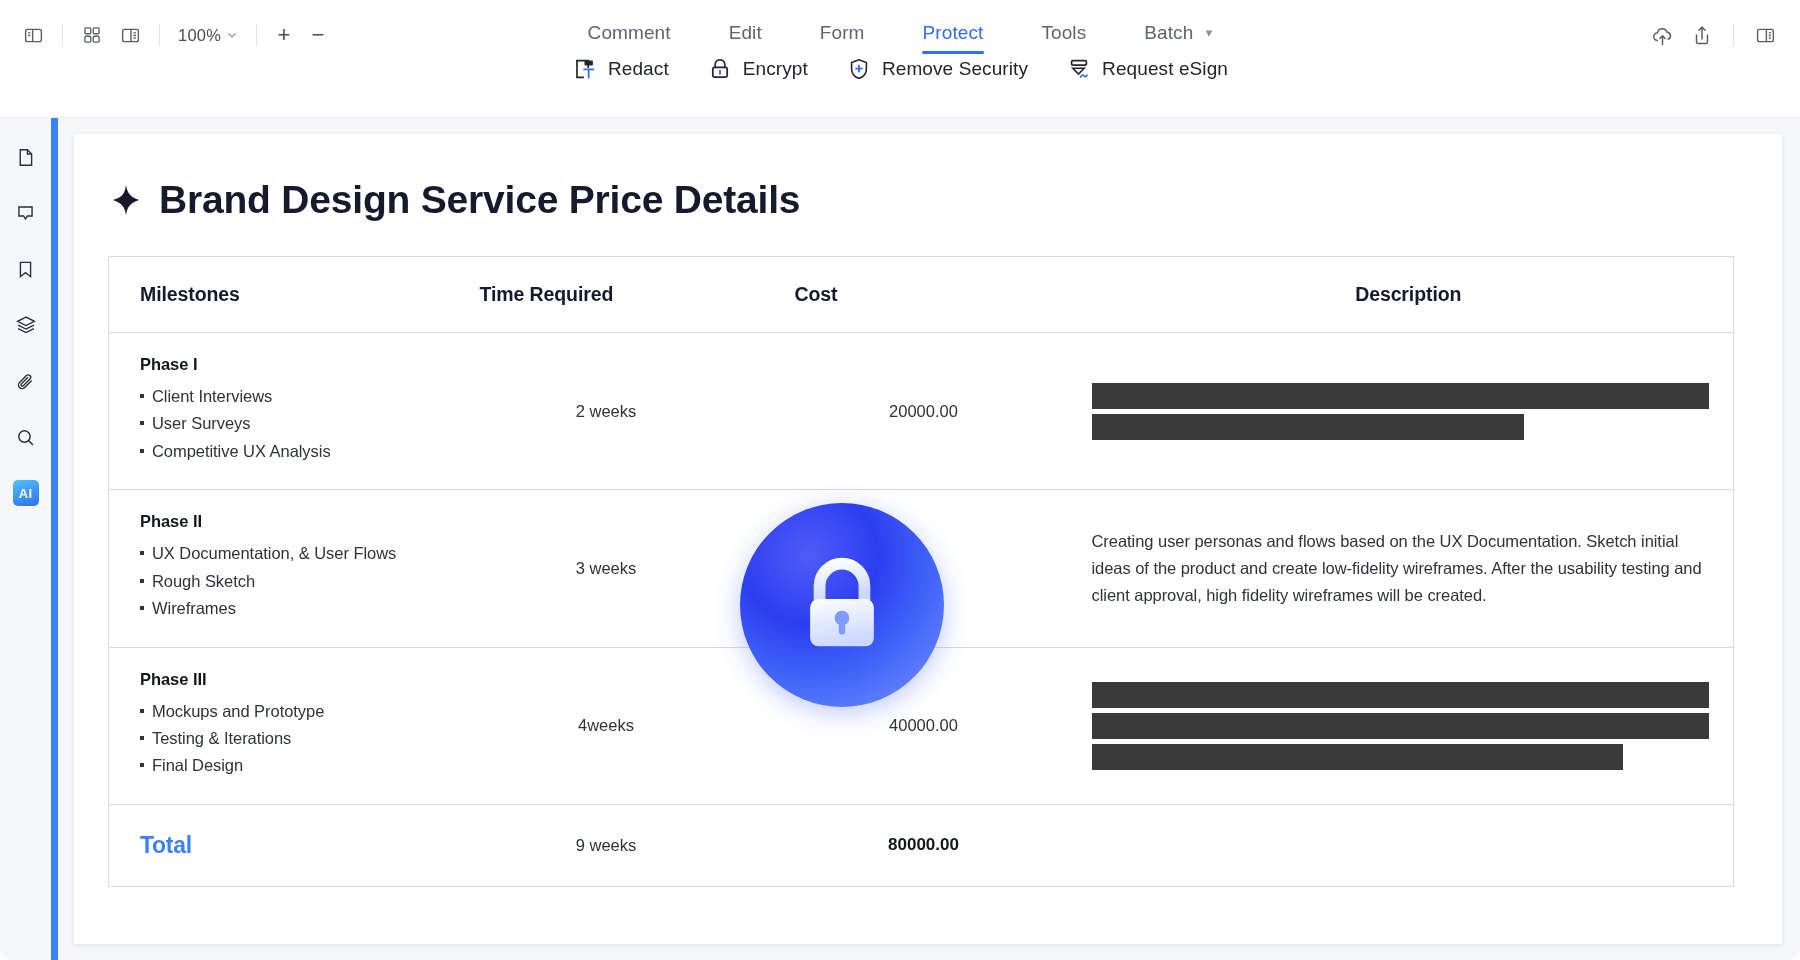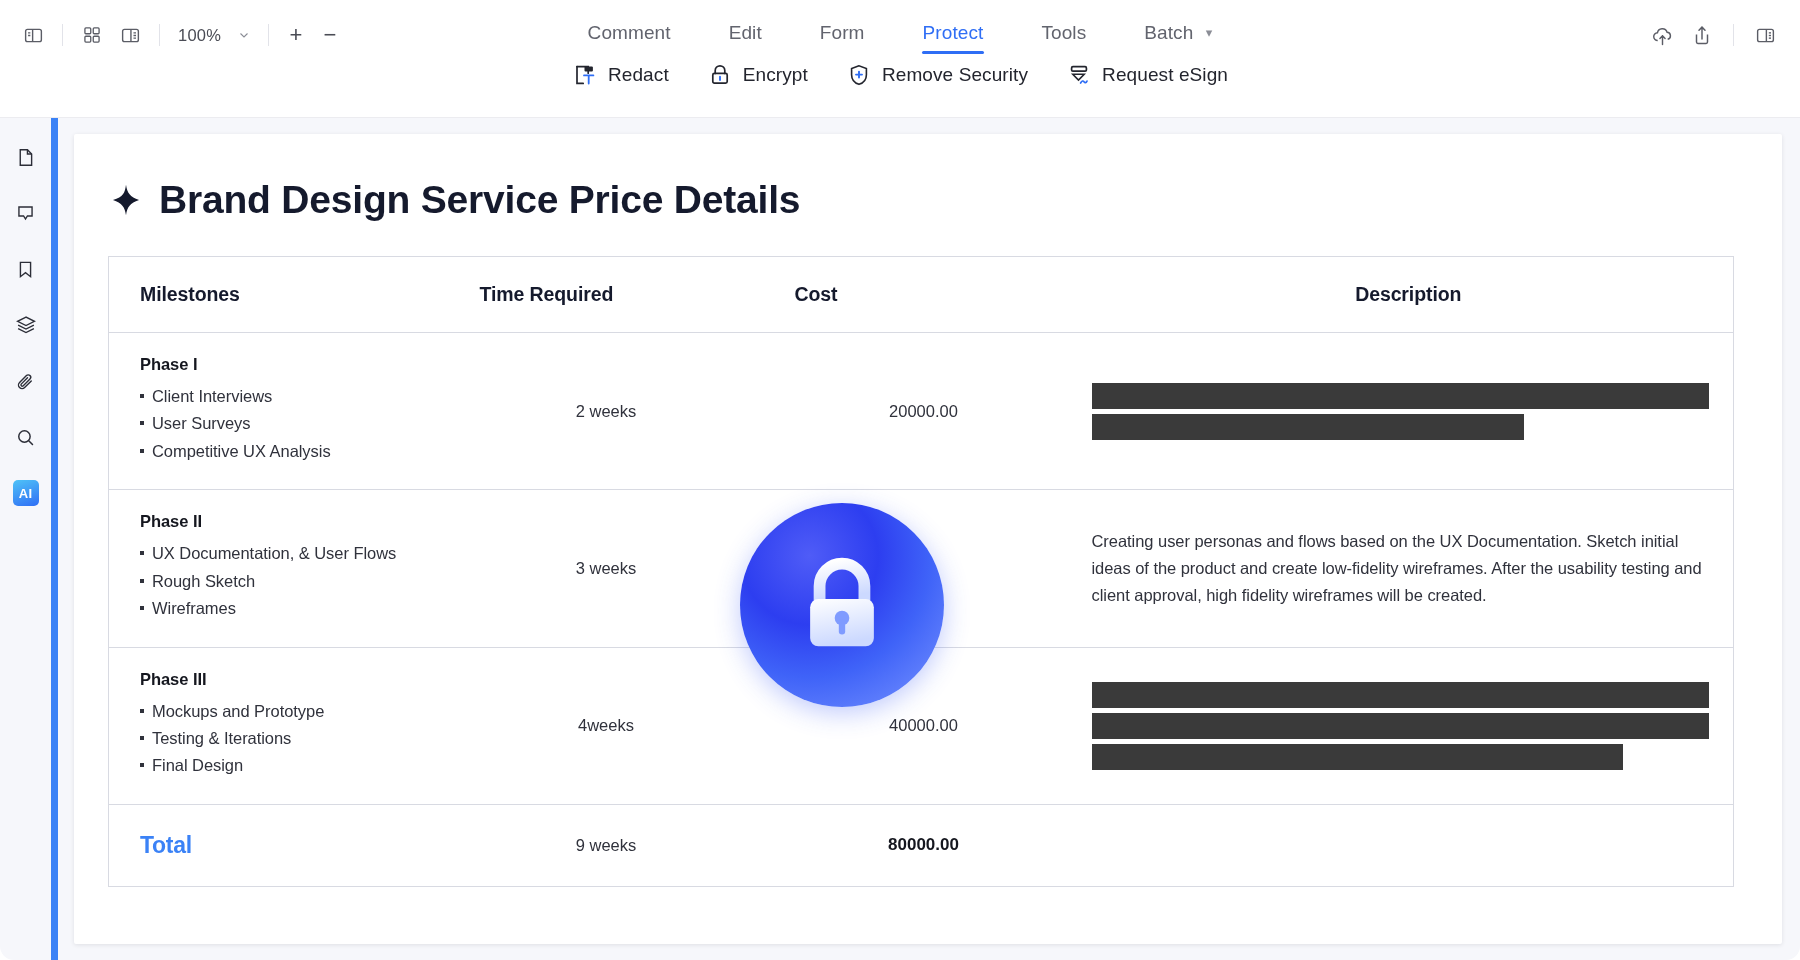--- a/index.html
+++ b/index.html
@@ -29,21 +29,21 @@
     display: flex; align-items: center; gap: 0;
   }
   .ico-btn {
     width: 38px; height: 38px;
     display: flex; align-items: center; justify-content: center;
     border-radius: 7px; cursor: pointer;
     color: #5b5d66;
   }
   .vdiv { width: 1px; height: 22px; background: #e2e3e9; margin: 0 10px; }
   .zoom-pill {
-    display: flex; align-items: center; gap: 17px;
+    display: flex; align-items: center; gap: 5px;
     padding: 5px 8px; border-radius: 7px; cursor: pointer;
     font-size: 16.5px; color: #4a4c55; letter-spacing: .2px;
   }
   .plusminus {
     width: 34px; height: 34px; display:flex; align-items:center; justify-content:center;
     font-size: 22px; color: #4a4c55; cursor: pointer; border-radius: 6px;
     font-weight: 300; line-height: 1;
   }
 
   .tabs {
@@ -70,21 +70,21 @@
     font-size: 13px; color: #8b8d96; vertical-align: 2px;
   }
 
   .tb-right {
     position: absolute; right: 16px; top: 16px;
     display: flex; align-items: center; gap: 2px;
   }
 
   
   .protect-row {
-    position: absolute; left: 0; right: 0; top: 54px;
+    position: absolute; left: 0; right: 0; top: 48px;
     display: flex; justify-content: center; align-items: flex-end; gap: 14px;
   }
   .ptool {
     display: flex; align-items: center; gap: 10px;
     padding: 8px 12px; border-radius: 8px; cursor: pointer;
     font-size: 19px; color: #23252e; letter-spacing: .1px;
     white-space: nowrap;
   }
   .ptool .glyph { width: 26px; height: 26px; display:flex; align-items:center; justify-content:center; }
 

